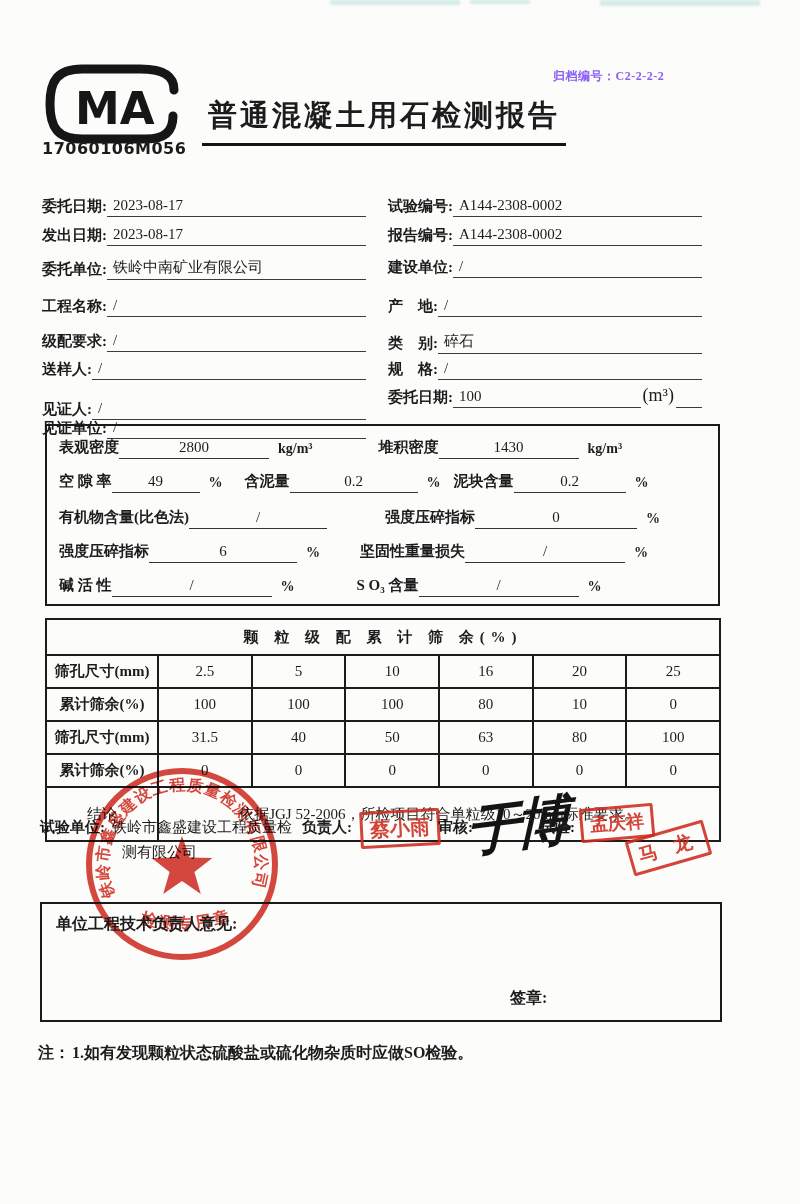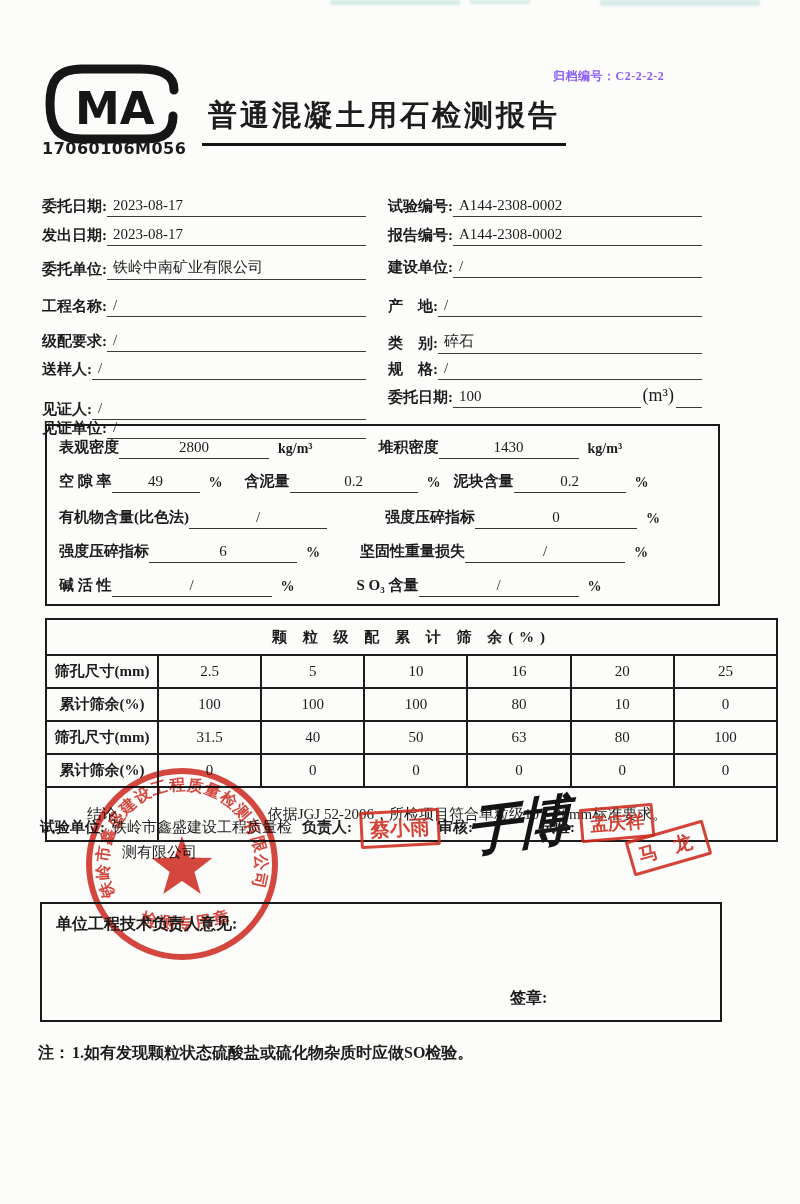--- a/index.html
+++ b/index.html
@@ -166,21 +166,21 @@
     <div class="prow" style="top:150px;">
       <span class="pl">碱 活 性</span>
       <span class="pv" style="width:160px;">/</span>
       <span class="pu">%</span>
       <span class="pl" style="margin-left:62px;">S O₃ 含量</span>
       <span class="pv" style="width:160px;">/</span>
       <span class="pu">%</span>
     </div>
   </div>
 
-  <table class="sieve abs" style="left:45px;top:618px;width:733px;">
+  <table class="sieve abs" style="left:45px;top:618px;width:676px;">
     <colgroup>
         <col style="width:112px">
         <col>
         <col>
         <col>
         <col>
         <col>
         <col>
       </colgroup>
     <tbody>

